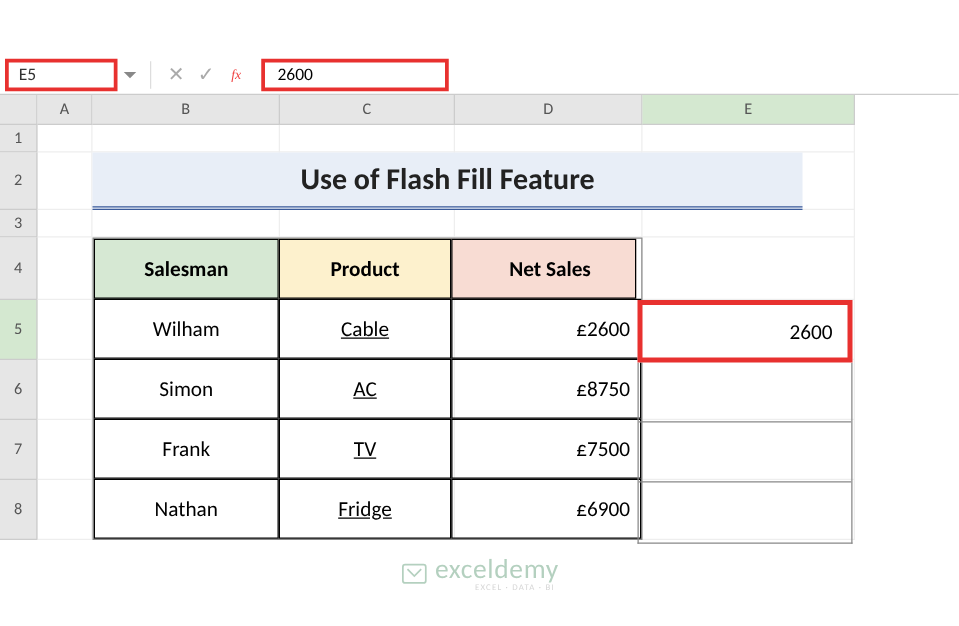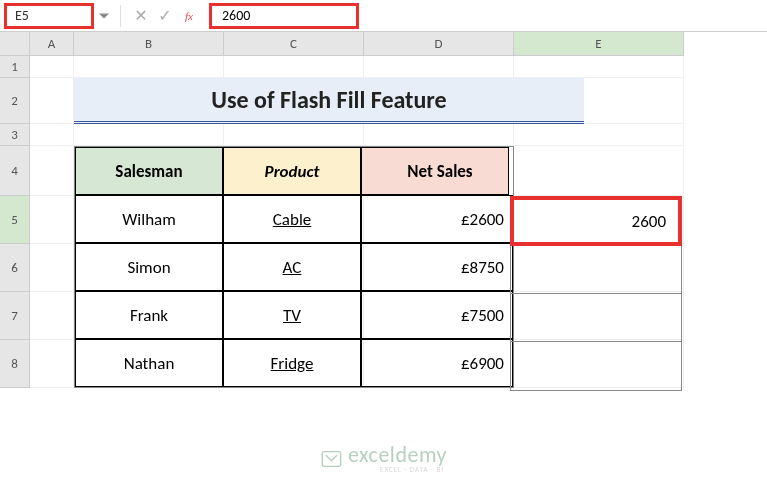--- a/index.html
+++ b/index.html
@@ -1,18 +1,18 @@
 <!DOCTYPE html>
 <html><head>
   <meta charset="utf-8">
   <style>
     * { box-sizing: border-box; margin: 0; padding: 0; }
     body { font-family: Calibri, Arial, sans-serif; background: #fff; width: 767px; height: 501px; position: relative; overflow: hidden; }
     
-    .formula-bar { display: flex; align-items: center; height: 32px; border-bottom: 1px solid #ccc; background: #fff; padding: 0 4px; }
+    .formula-bar { display: flex; align-items: center; height: 32px; border-bottom: 1px solid #ccc; background: #fff; padding: 0 4px; margin-top: 44px; }
     .name-box { width: 90px; height: 26px; border: 3px solid #e8312f; display: flex; align-items: center; padding: 0 8px; font-size: 14px; color: #333; margin-right: 18px; position: relative; }
     .name-box-dropdown { position: absolute; right: -18px; top: 50%; transform: translateY(-50%); width: 0; height: 0; border-left: 5px solid transparent; border-right: 5px solid transparent; border-top: 5px solid #888; }
     .fb-divider { width: 1px; height: 22px; background: #ddd; margin: 0 8px; }
     .fb-icon { width: 24px; height: 24px; display: flex; align-items: center; justify-content: center; color: #aaa; font-size: 16px; }
     .fx-icon { font-style: italic; font-family: 'Times New Roman', serif; font-size: 11px; color: #ef4444; }
     .formula-input { flex: 0 0 150px; height: 26px; border: 3px solid #e8312f; padding: 0 10px; font-size: 14px; display: flex; align-items: center; margin-left: 8px; }
     
     .grid-area { display: flex; position: relative; }
     .corner-cell { width: 30px; height: 24px; background: #e6e6e6; border-right: 1px solid #ccc; border-bottom: 1px solid #ccc; }
     
@@ -40,27 +40,27 @@
     
     .cells { position: relative; }
     .cell-row { display: flex; }
     .cell { border-right: 1px solid #eee; border-bottom: 1px solid #eee; }
     .cA { width: 44px; }
     .cB { width: 150px; }
     .cC { width: 140px; }
     .cD { width: 150px; }
     .cE { width: 170px; }
     
-    .title-cell { position: absolute; left: 44px; top: 22px; width: 510px; height: 46px; background: #e8eef7; border-bottom: 3px double #3a5a9a; display: flex; align-items: center; justify-content: center; font-size: 24px; font-weight: bold; color: #222; font-family: Calibri, sans-serif; }
+    .title-cell { position: absolute; left: 44px; top: 22px; width: 568px; height: 46px; background: #e8eef7; border-bottom: 3px double #3a5a9a; display: flex; align-items: center; justify-content: center; font-size: 24px; font-weight: bold; color: #222; font-family: Calibri, sans-serif; }
     
     .data-table { position: absolute; left: 44px; top: 90px; border: 1px solid #888; }
     .dt-row { display: flex; }
     .dt-cell { height: 48px; border: 1px solid #000000; display: flex; align-items: center; justify-content: center; font-size: 17px; }
     .th-b { width: 148px; background: #d6e8d3; font-weight: bold; }
-    .th-c { width: 138px; background: #fdf1cd; font-weight: bold; font-style: italic; }
+    .th-c { width: 138px; background: #fdf1cd; font-weight: bold; }
     .th-d { width: 148px; background: #f8dcd3; font-weight: bold; padding-left: 10px; }
     .td-b { width: 148px; }
     .td-c { width: 138px; text-decoration: underline; }
     .td-d { width: 152px; justify-content: flex-end; padding-right: 8px; }
     .dt-header .dt-cell { height: 48px; }
     
     .selected-cell { position: absolute; left: 480px; top: 140px; width: 172px; height: 50px; border: 4px solid #e8312f; display: flex; align-items: center; justify-content: flex-end; padding-right: 12px; font-size: 17px; z-index: 5; background: #fff; }
     
     .e-border { position: absolute; left: 480px; top: 190px; width: 172px; border-right: 1px solid #888; border-bottom: 1px solid #888; border-left: 1px solid #888; }
     .e-row { height: 48px; border-bottom: 1px solid #888; }

